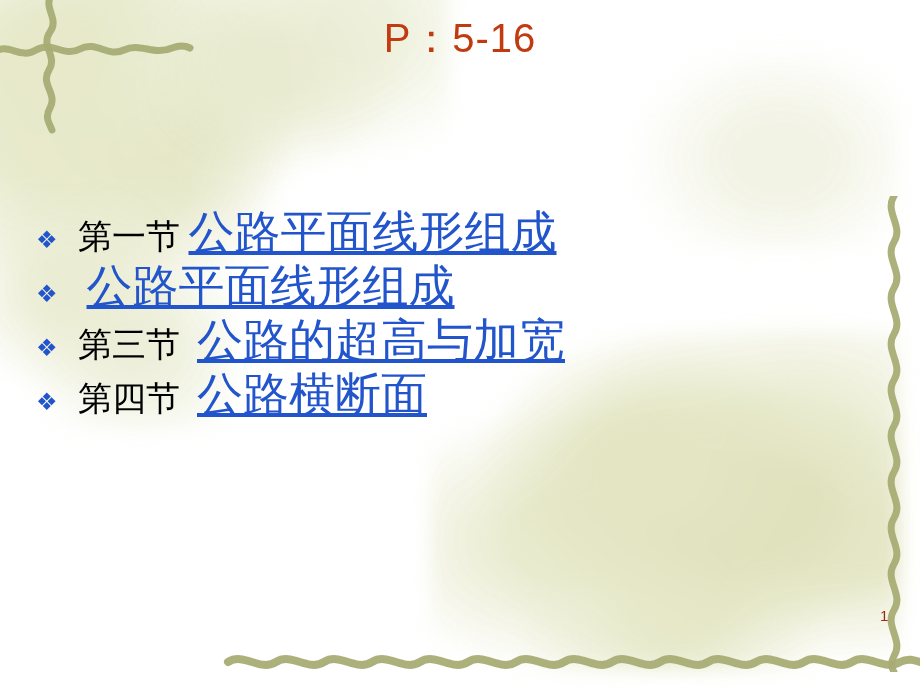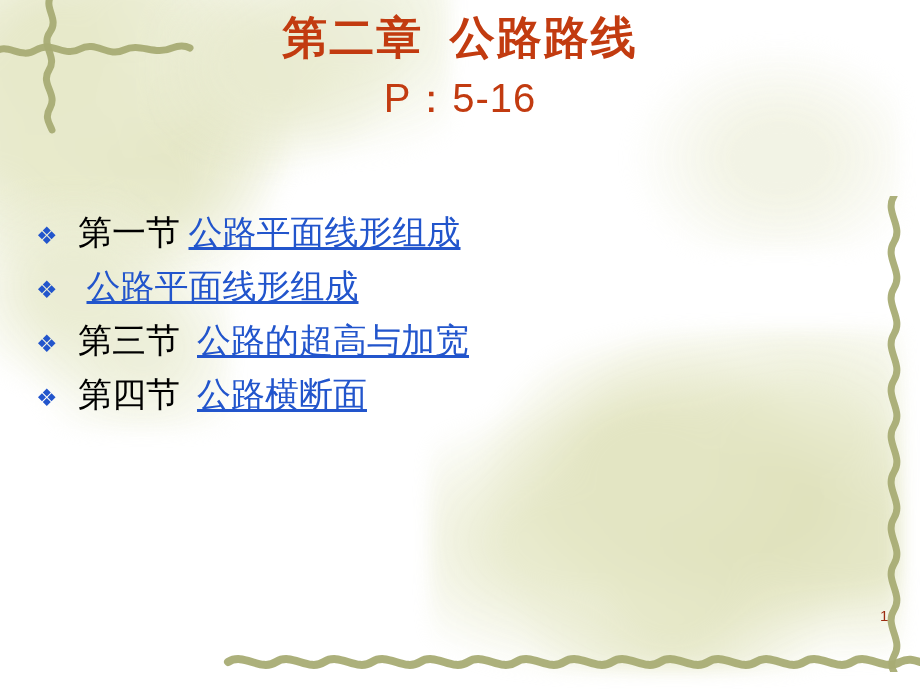--- a/index.html
+++ b/index.html
@@ -106,21 +106,21 @@
   }
   .bullet-prefix{
     color:#000000;
     font-family:"Liberation Serif", serif;
     font-size:34px;
   }
   .bullet-gap{display:inline-block;}
   .bullet-link{
     color:#2255CC;
     font-family:Liberation Serif, serif;
-    font-size:34px;
+    font-size:46px;
     text-decoration:underline;
     text-underline-offset:3px;
     text-align:right;
   }
 
   
   #page-number{
     position:absolute;
     left:880px;top:607px;
     font-family:"Liberation Sans", sans-serif;
@@ -163,21 +163,20 @@
              C118 10, 134 30, 150 20 C166 10, 182 30, 198 20
              C214 10, 230 30, 246 20 C262 10, 278 30, 294 20
              C310 10, 326 30, 342 20 C358 10, 374 30, 390 20
              C406 10, 422 30, 438 20 C454 10, 470 30, 486 20
              C502 10, 518 30, 534 20 C550 10, 566 30, 582 20
              C598 10, 614 30, 630 20 C646 10, 662 30, 678 20
              C686 16, 692 18, 698 20" stroke="#A8AC74" stroke-width="8" fill="none" stroke-linecap="round" opacity="0.95"></path>
   </svg>
 
   <div id="title-block">
-    <div id="main-title">第二章  公路路线</div>
     <div id="sub-title">P：5-16</div>
   </div>
 
   <div id="bullet-list">
 
     <div class="bullet-row">
       <span class="bullet-mark">❖</span>
       <span class="bullet-prefix">第一节</span>
       <span class="bullet-gap"> </span>
       <a class="bullet-link" href="#">公路平面线形组成</a>

